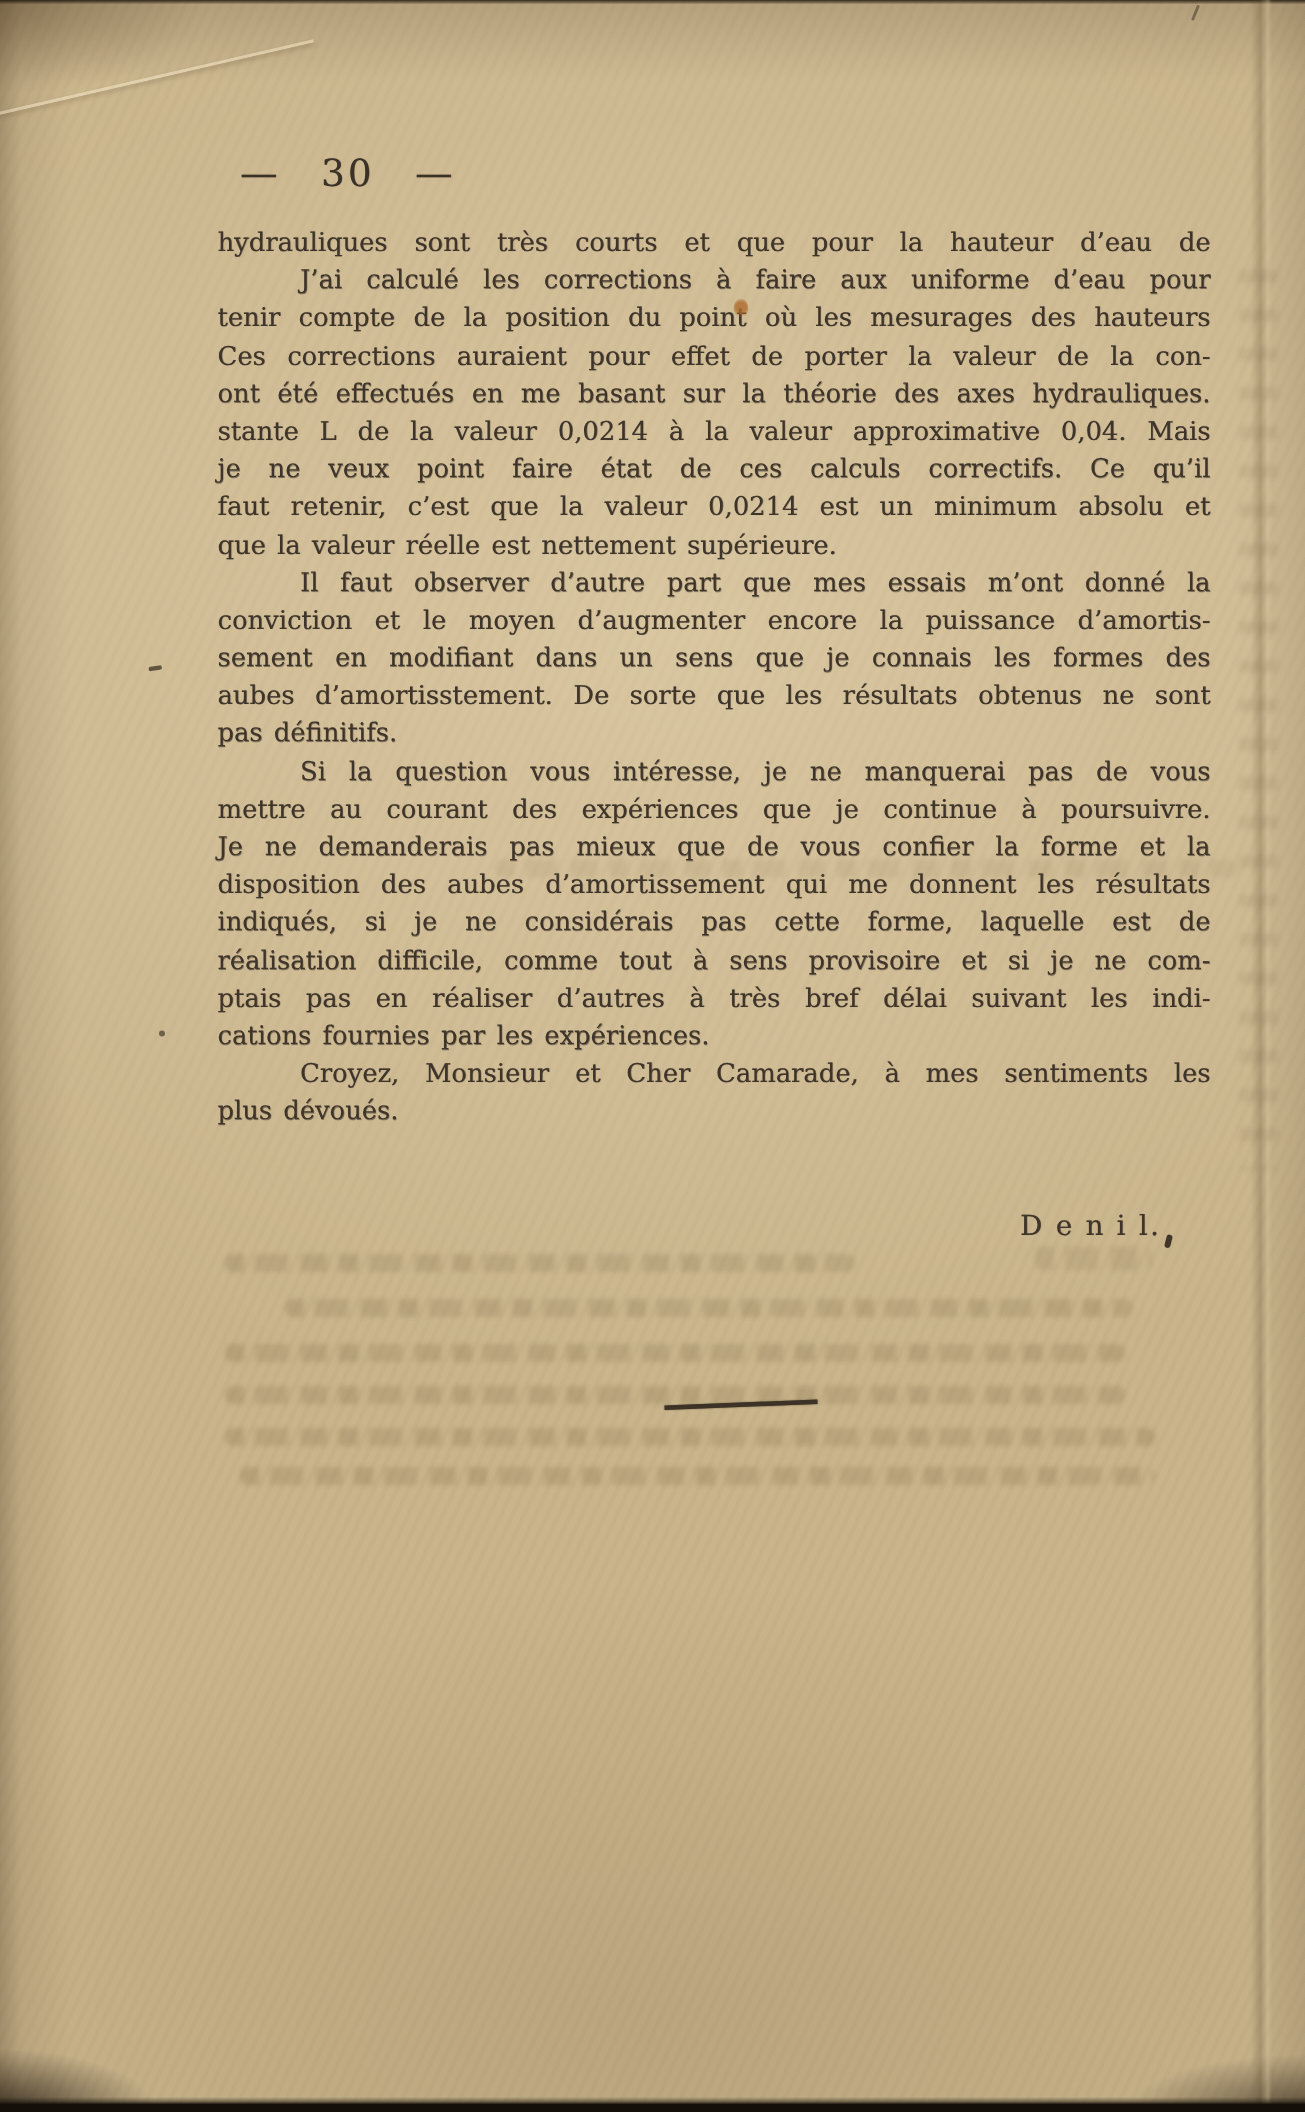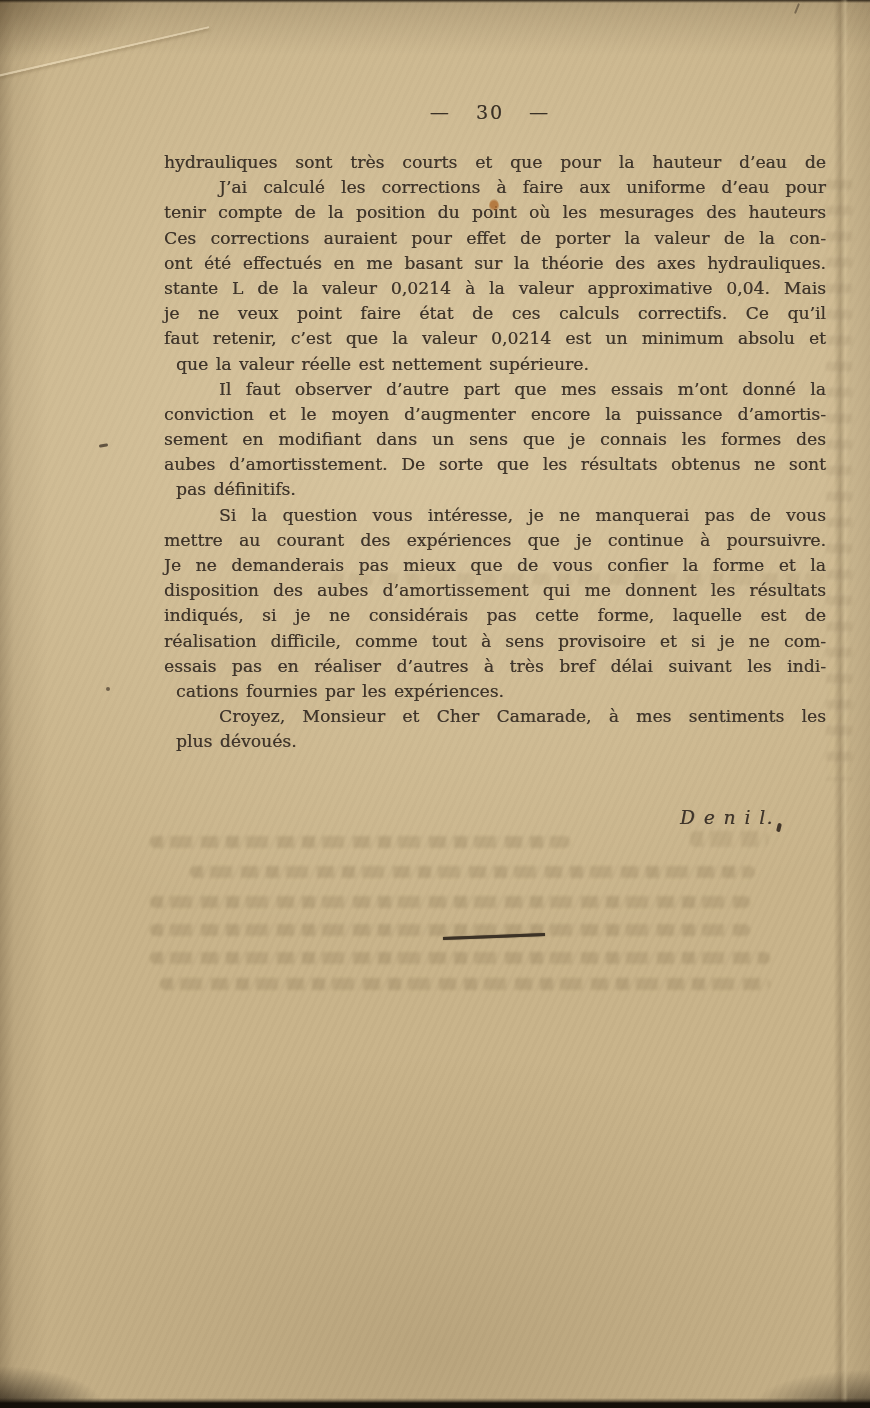--- a/index.html
+++ b/index.html
@@ -26,41 +26,40 @@
   .edge-bottom{position:absolute;left:0;bottom:0;width:100%;height:10px;
     background:linear-gradient(0deg, #140f09 0px, #140f09 5px, rgba(20,15,9,0.45) 7px, rgba(20,15,9,0) 10px);}
   .edge-right-seam{position:absolute;top:0;left:834px;width:14px;height:100%;
     background:linear-gradient(90deg, rgba(0,0,0,0), rgba(80,62,38,0.22) 45%, rgba(218,200,160,0.35) 80%, rgba(0,0,0,0));}
   .crease{position:absolute;left:-18px;top:52px;width:230px;height:2px;
     transform:rotate(-13deg);
     background:rgba(255,242,212,0.45);
     box-shadow:0 2px 3px rgba(90,70,40,0.30);}
   .page-number{
     position:absolute;left:160px;top:101px;width:660px;
-    text-align:center;font-size:19px;letter-spacing:2px;word-spacing:17px;
+    font-size:25px;letter-spacing:2px;word-spacing:17px;
     color:#3a3127;text-shadow:0.3px 0.3px 0.5px rgba(58,48,40,0.55);
   }
   .letter-body{
-    position:absolute;left:164px;top:150px;width:662px;
+    position:absolute;left:145px;top:150px;width:662px;
     font-size:17.2px;
   }
   .line{
     height:25.2px;line-height:25.2px;
     text-align:justify;text-align-last:justify;text-justify:inter-word;
     white-space:normal;overflow:visible;
     text-shadow:0.35px 0.35px 0.45px rgba(58,48,40,0.6);
   }
   .line.indent{text-indent:55px;}
-  .line.last{text-align-last:left;word-spacing:2px;margin-left:12px;}
+  .line.last{text-align-last:left;word-spacing:2px;}
   .signature{
     position:absolute;left:160px;top:805px;width:662px;height:26px;line-height:26px;
     text-align:right;padding-right:48px;box-sizing:border-box;
     font-size:18.5px;letter-spacing:1.5px;
     text-shadow:0.35px 0.35px 0.45px rgba(58,48,40,0.6);
-    font-style:italic;
   }
   .divider{
     position:absolute;left:443px;top:935px;width:102px;height:2.6px;
     background:#3c3226;transform:rotate(-2.2deg);
     box-shadow:0 0 1px rgba(60,50,38,0.8);
   }
   .ghost{
     position:absolute;height:12px;border-radius:5px;
     background:repeating-linear-gradient(90deg,
       rgba(118,98,64,0.55) 0 13px, rgba(118,98,64,0.06) 13px 20px,
@@ -110,21 +109,21 @@
       <div class="line">conviction et le moyen d’augmenter encore la puissance d’amortis-</div>
       <div class="line">sement en modifiant dans un sens que je connais les formes des</div>
       <div class="line">aubes d’amortisstement. De sorte que les résultats obtenus ne sont</div>
       <div class="line last">pas définitifs.</div>
       <div class="line indent">Si la question vous intéresse, je ne manquerai pas de vous</div>
       <div class="line">mettre au courant des expériences que je continue à poursuivre.</div>
       <div class="line">Je ne demanderais pas mieux que de vous confier la forme et la</div>
       <div class="line">disposition des aubes d’amortissement qui me donnent les résultats</div>
       <div class="line">indiqués, si je ne considérais pas cette forme, laquelle est de</div>
       <div class="line">réalisation difficile, comme tout à sens provisoire et si je ne com-</div>
-      <div class="line">essais pas en réaliser d’autres à très bref délai suivant les indi-</div>
+      <div class="line">ptais pas en réaliser d’autres à très bref délai suivant les indi-</div>
       <div class="line last">cations fournies par les expériences.</div>
       <div class="line indent">Croyez, Monsieur et Cher Camarade, à mes sentiments les</div>
       <div class="line last">plus dévoués.</div>
     </div>
 
   <div class="signature">D e n i l.</div>
   <div class="sig-mark"></div>
 
   <div class="ghost" style="left:330px;top:573px;width:495px;opacity:0.20;"></div>
   <div class="ghost" style="left:150px;top:836px;width:420px;"></div>

